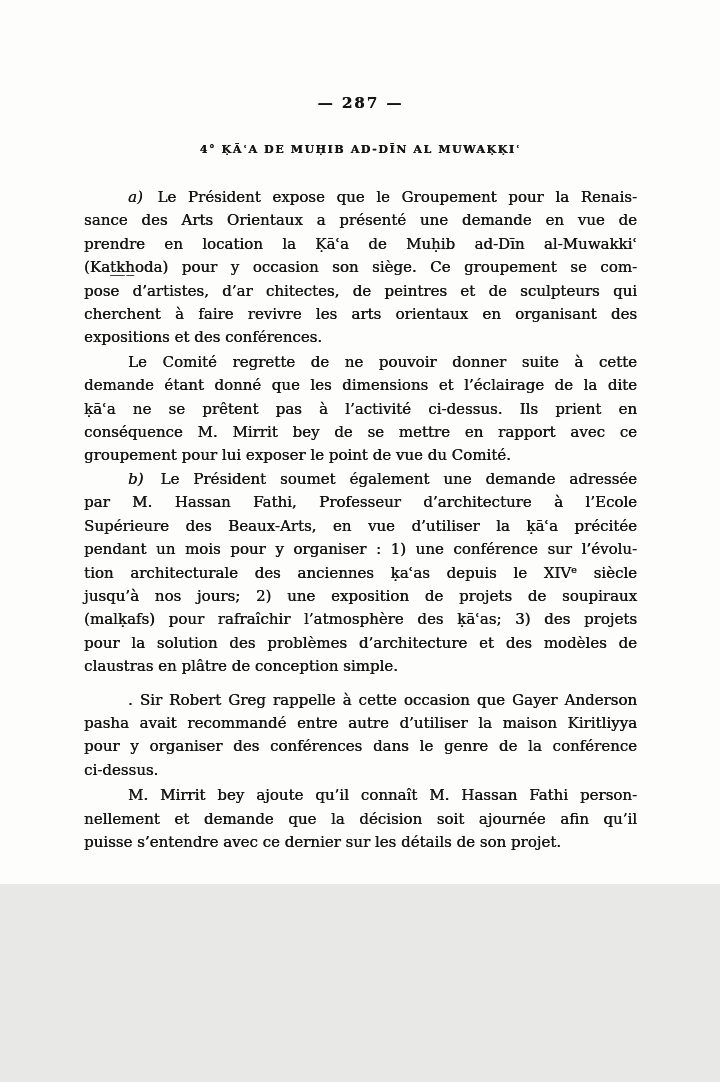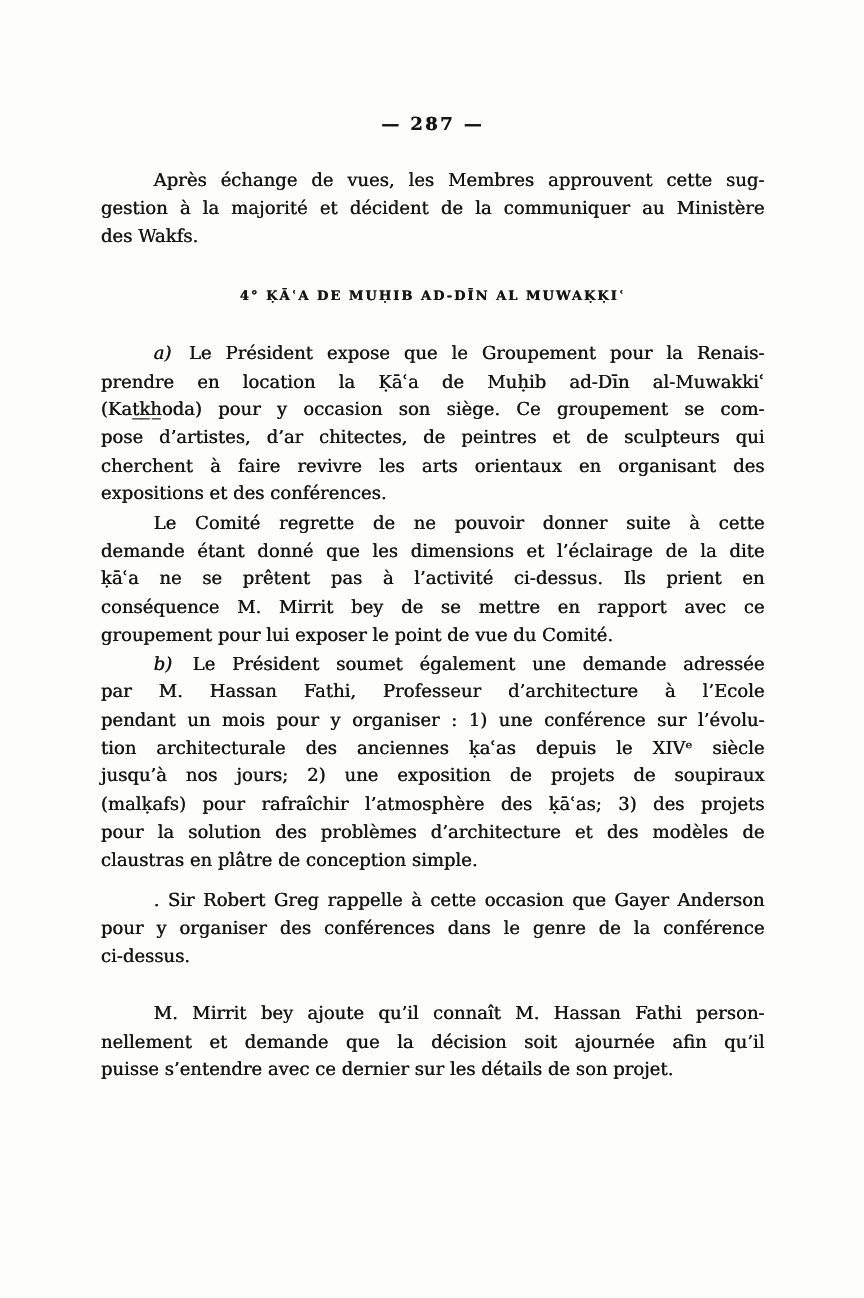--- a/index.html
+++ b/index.html
@@ -3,21 +3,21 @@
 <meta charset="utf-8">
 <style>
   html, body { margin: 0; padding: 0; }
   body {
     width: 720px; height: 1082px;
     background: #e8e8e6;
     font-family: "DejaVu Serif", serif;
   }
   .page {
     position: relative;
-    width: 720px; height: 1082px;
+    width: 720px; height: 884px;
     background: var(--page-bg, #fdfdfb);
     color: var(--ink, #161616);
     overflow: hidden;
   }
   .content {
     position: absolute;
     left: 84px; top: 0;
     width: 553px;
   }
   .pagenum {
@@ -42,70 +42,68 @@
   .para {
     font-size: 15px;
     line-height: 23.4px;
     text-shadow: 0.35px 0 0 currentColor;
   }
   .p-paragraph-approval { margin-top: 27px; }
   .p-paragraph-a       { margin-top: 27px; }
   .p-paragraph-comite  { margin-top: 1px; }
   .p-paragraph-b       { }
   .p-paragraph-greg    { margin-top: 10px; }
-  .p-paragraph-mirrit  { margin-top: 24px; }
+  .p-paragraph-mirrit  { margin-top: 2px; }
   .line {
     text-align: justify;
     text-align-last: justify;
     white-space: normal;
   }
   .line.first { text-indent: 44px; }
   .line.last  { text-align-last: left; }
   .line i { font-style: italic; padding-right: 3px; }
 </style>
 </head>
 <body>
 
 <div class="page" style="--page-bg: #fdfdfb; --ink: #161616;">
   <div class="content">
     <div class="pagenum">— 287 —</div>
     <div id="doc-body">
-        <div class="para p-paragraph-approval">
-          <div class="line first">Après échange de vues, les Membres approuvent cette sug-</div>
-          <div class="line">gestion à la majorité et décident de la communiquer au Ministère</div>
-          <div class="line last">des Wakfs.</div>
-        </div>
         <div class="heading">4° ḲĀʿA DE MUḤIB AD-DĪN AL MUWAḲḲIʿ</div>
         <div class="para p-paragraph-a">
           <div class="line first"><i>a)</i> Le Président expose que le Groupement pour la Renais-</div>
+          <div class="line">sance des Arts Orientaux a présenté une demande en vue de</div>
           <div class="line">prendre en location la Ḳāʿa de Muḥib ad-Dīn al-Muwakkiʿ</div>
           <div class="line">(Kat̲k̲h̲oda) pour y occasion son siège.  Ce groupement se com-</div>
           <div class="line">pose d’artistes, d’ar chitectes, de peintres et de sculpteurs qui</div>
           <div class="line">cherchent à faire revivre les arts orientaux en organisant des</div>
           <div class="line last">expositions et des conférences.</div>
         </div>
         <div class="para p-paragraph-comite">
           <div class="line first">Le Comité regrette de ne pouvoir donner suite à cette</div>
           <div class="line">demande étant donné que les dimensions et l’éclairage de la dite</div>
           <div class="line">ḳāʿa ne se prêtent pas à l’activité ci-dessus.  Ils prient en</div>
           <div class="line">conséquence M. Mirrit bey de se mettre en rapport avec ce</div>
           <div class="line last">groupement pour lui exposer le point de vue du Comité.</div>
         </div>
         <div class="para p-paragraph-b">
           <div class="line first"><i>b)</i> Le Président soumet également une demande adressée</div>
           <div class="line">par M. Hassan Fathi, Professeur d’architecture à l’Ecole</div>
+          <div class="line">Supérieure des Beaux-Arts, en vue d’utiliser la ḳāʿa précitée</div>
           <div class="line">pendant un mois pour y organiser : 1) une conférence sur l’évolu-</div>
           <div class="line">tion architecturale des anciennes ḳaʿas depuis le XIVᵉ siècle</div>
           <div class="line">jusqu’à nos jours; 2) une exposition de projets de soupiraux</div>
           <div class="line">(malḳafs) pour  rafraîchir l’atmosphère des ḳāʿas; 3) des projets</div>
           <div class="line">pour la solution des problèmes d’architecture et des modèles de</div>
           <div class="line last">claustras en plâtre de conception simple.</div>
         </div>
         <div class="para p-paragraph-greg">
           <div class="line first">. Sir Robert Greg rappelle à cette occasion que Gayer Anderson</div>
+          <div class="line">pasha avait recommandé entre autre d’utiliser la maison Kiritliyya</div>
           <div class="line">pour y organiser des conférences dans le genre de la conférence</div>
           <div class="line last">ci-dessus.</div>
         </div>
         <div class="para p-paragraph-mirrit">
           <div class="line first">M. Mirrit bey ajoute qu’il connaît M. Hassan Fathi person-</div>
           <div class="line">nellement et demande que la décision soit ajournée afin qu’il</div>
           <div class="line last">puisse s’entendre avec ce dernier sur les détails de son projet.</div>
         </div>
       </div>
   </div>

